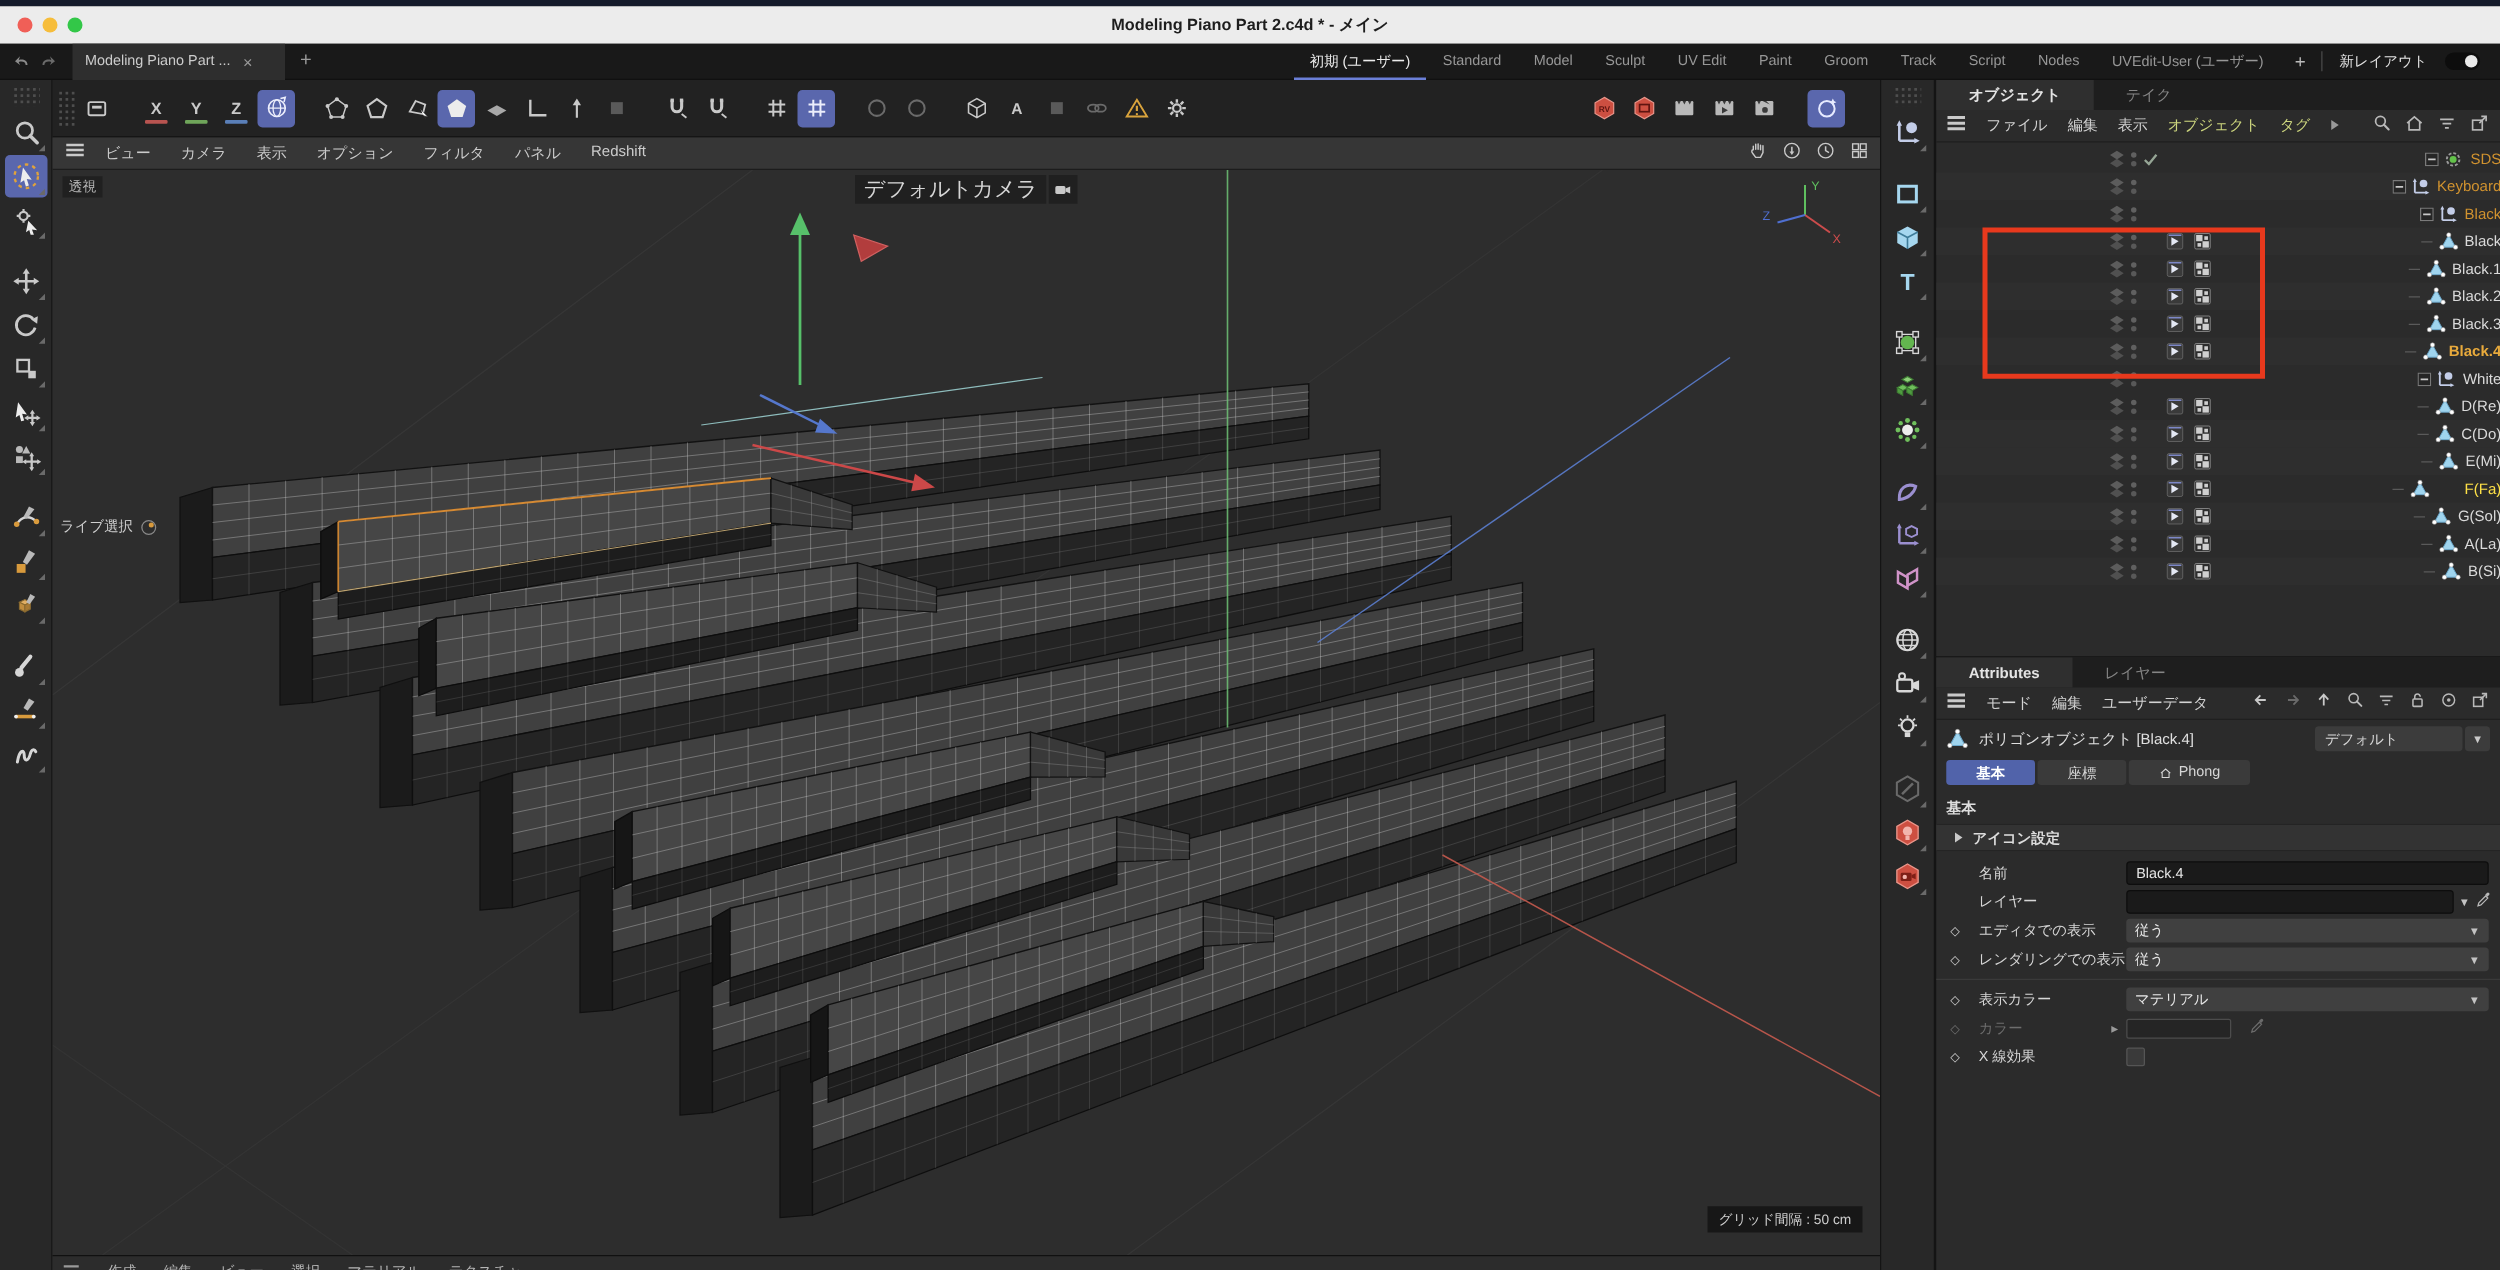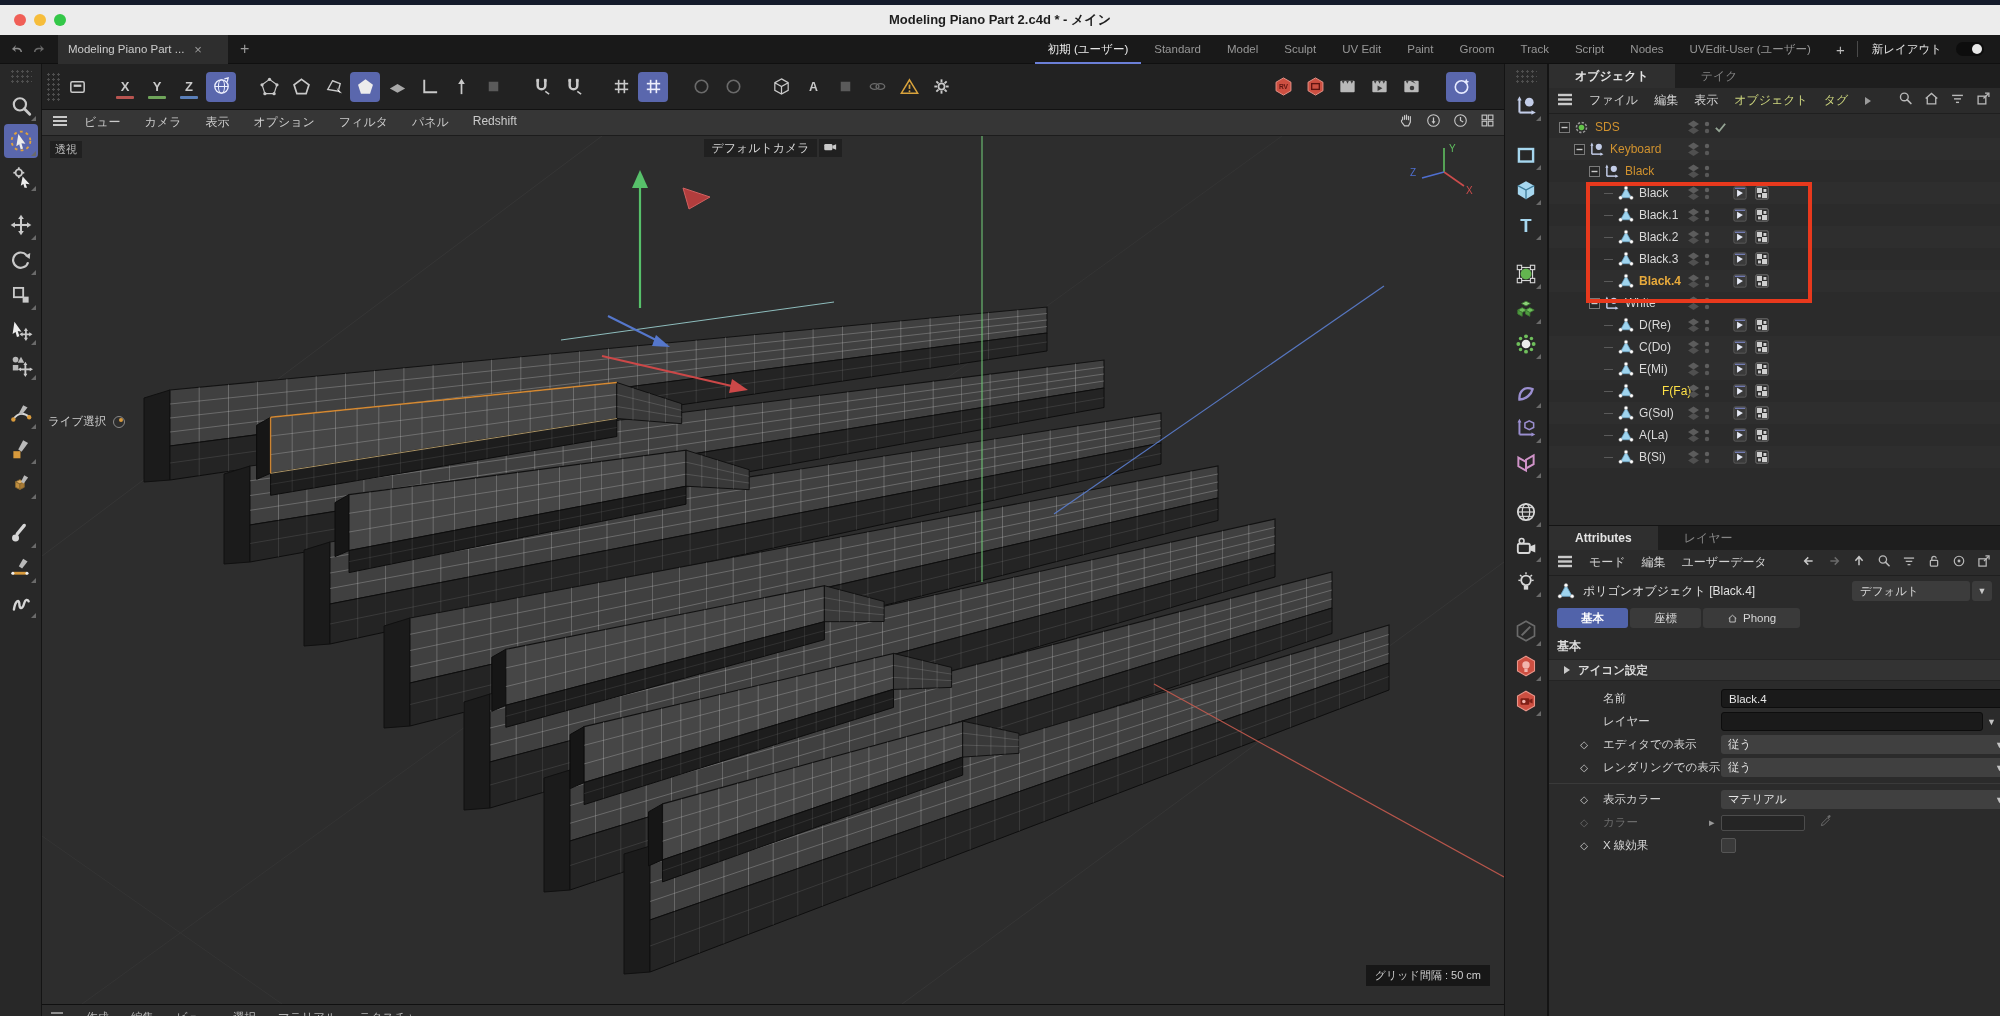--- a/index.html
+++ b/index.html
@@ -63,21 +63,21 @@
   
   #viewport { position:absolute; left:42px; top:110px; width:1462px; height:894px; }
   #vp-menu { position:absolute; left:0; top:0; width:1462px; height:26px; background:#363636;
     display:flex; align-items:center; border-bottom:1px solid #1c1c1c; }
   .vp-menu-item { font-size:12px; color:#cbcbcb; margin-right:24px; white-space:nowrap; }
   #vp-menu-right { margin-left:auto; display:flex; align-items:center; gap:10px; margin-right:8px; }
   #vp-scene { position:absolute; left:0; top:26px; width:1462px; height:868px; background:#2d2d2d; overflow:hidden; }
   #vp-svg { position:absolute; left:0; top:0; }
   .vp-label { position:absolute; font-size:11px; color:#b8b8b8; }
   #vp-proj { left:8px; top:5px; background:rgba(20,20,20,.5); padding:1px 5px; }
-  #vp-cam { left:0; right:0; top:4px; text-align:center; color:#d6d6d6; font-size:12px; }
+  #vp-cam { left:0; right:0; top:4px; text-align:center; color:#d6d6d6; font-size:17px; }
   #vp-cam span { background:rgba(22,22,22,.55); padding:2px 7px; }
   #vp-hint { left:6px; top:278px; color:#cfcfcf; font-size:11.5px; display:flex; align-items:center; gap:6px; }
   #vp-grid { right:14px; bottom:18px; background:rgba(18,18,18,.8); color:#cfcfcf; font-size:11px; padding:3px 9px; }
   #vp-axis { position:absolute; right:26px; top:2px; }
 
   
   #bottombar { position:absolute; left:42px; top:1004px; width:1462px; height:12px; background:#2c2c2c;
     border-top:1px solid #101010; overflow:hidden; }
   #bottombar .row { display:flex; align-items:center; height:24px; padding-left:8px; gap:22px; }
   #bottombar .row span { font-size:11.5px; color:#b5b5b5; white-space:nowrap; }
@@ -89,21 +89,21 @@
   .panel-tabs { height:24px; background:#1e1e1e; display:flex; align-items:stretch; }
   .panel-tab { padding:0 26px; display:flex; align-items:center; font-size:12px; color:#858585; white-space:nowrap; }
   .panel-tab.active { background:#2f2f2f; color:#e4e4e4; font-weight:bold; }
   .panel-menu { height:26px; display:flex; align-items:center; padding:0 8px; gap:16px; border-bottom:1px solid #1f1f1f; }
   .panel-menu .mi { font-size:12px; color:#d2d2d2; white-space:nowrap; }
   .panel-menu .mi.hl { color:#cdd67e; }
   .panel-menu-right { margin-left:auto; display:flex; align-items:center; gap:9px; }
 
   
   #om-tree { position:absolute; left:0; top:52px; width:452px; bottom:0; overflow:hidden; }
-  .tree-row { position:relative; height:22px; display:flex; align-items:center; }
+  .tree-row { position:relative; height:22px; display:flex; align-items:center;justify-content:flex-end; }
   .tree-row.alt { background:#2e2e2e; }
   .tree-name { font-size:12px; margin-left:5px; white-space:nowrap; }
   .tree-vis { position:absolute; left:138px; display:flex; align-items:center; gap:4px; }
   .tree-tags { position:absolute; left:183px; display:flex; align-items:center; gap:6px; }
   .tree-branch { width:9px; height:1px; background:#5a5a5a; margin-right:2px; }
   #om-annotation { position:absolute; left:37px; top:118px; width:226px; height:121px;
     border:4px solid #e8391d; z-index:5; pointer-events:none; }
 
   
   #attr-objrow { height:30px; display:flex; align-items:center; padding:0 8px; gap:8px; }
@@ -115,21 +115,21 @@
      display:flex; align-items:center; justify-content:center; color:#c9c9c9; font-size:9px; }
   #attr-sectabs { display:flex; gap:2px; padding:2px 8px 4px 8px; }
   .sectab { height:20px; border-radius:3px; background:#3a3a3a; color:#d6d6d6; font-size:11.5px;
      display:flex; align-items:center; justify-content:center; gap:5px; padding:0 24px; }
   .sectab.active { background:#5163aa; color:#ffffff; font-weight:bold; }
   #attr-heading { font-size:12px; font-weight:bold; color:#dedede; padding:6px 0 4px 8px; }
   #attr-iconset { height:22px; background:#333333; display:flex; align-items:center; gap:7px; padding-left:14px;
      border-top:1px solid #242424; border-bottom:1px solid #242424; }
   #attr-iconset span { font-size:11.5px; font-weight:bold; color:#dcdcdc; }
   #attr-fields { padding-top:6px; }
-  .fld { height:23px; display:flex; align-items:center; position:relative;margin-left:20px; }
+  .fld { height:23px; display:flex; align-items:center; position:relative; }
   .fld .key { width:14px; margin-left:8px; color:#c9c9c9; font-size:10px; text-align:center; }
   .fld .lab { position:absolute; left:34px; font-size:11.5px; color:#d6d6d6; white-space:nowrap; }
   .fld.dis .lab, .fld.dis .key { color:#6d6d6d; }
   .fld .ctrl { position:absolute; left:152px; display:flex; align-items:center; }
   .inp { width:290px; height:19px; background:#1a1a1a; border:1px solid #0d0d0d; border-radius:3px;
      color:#e6e6e6; font-size:11.5px; padding:0 7px; display:flex; align-items:center; }
   .sel { width:290px; height:19px; background:#404040; border-radius:3px; color:#e6e6e6; font-size:11.5px;
      padding:0 7px; display:flex; align-items:center; }
   .sel .cv { margin-left:auto; color:#c3c3c3; font-size:9px; }
   .fld-sep { height:1px; background:#3a3a3a; margin:4px 0; }

